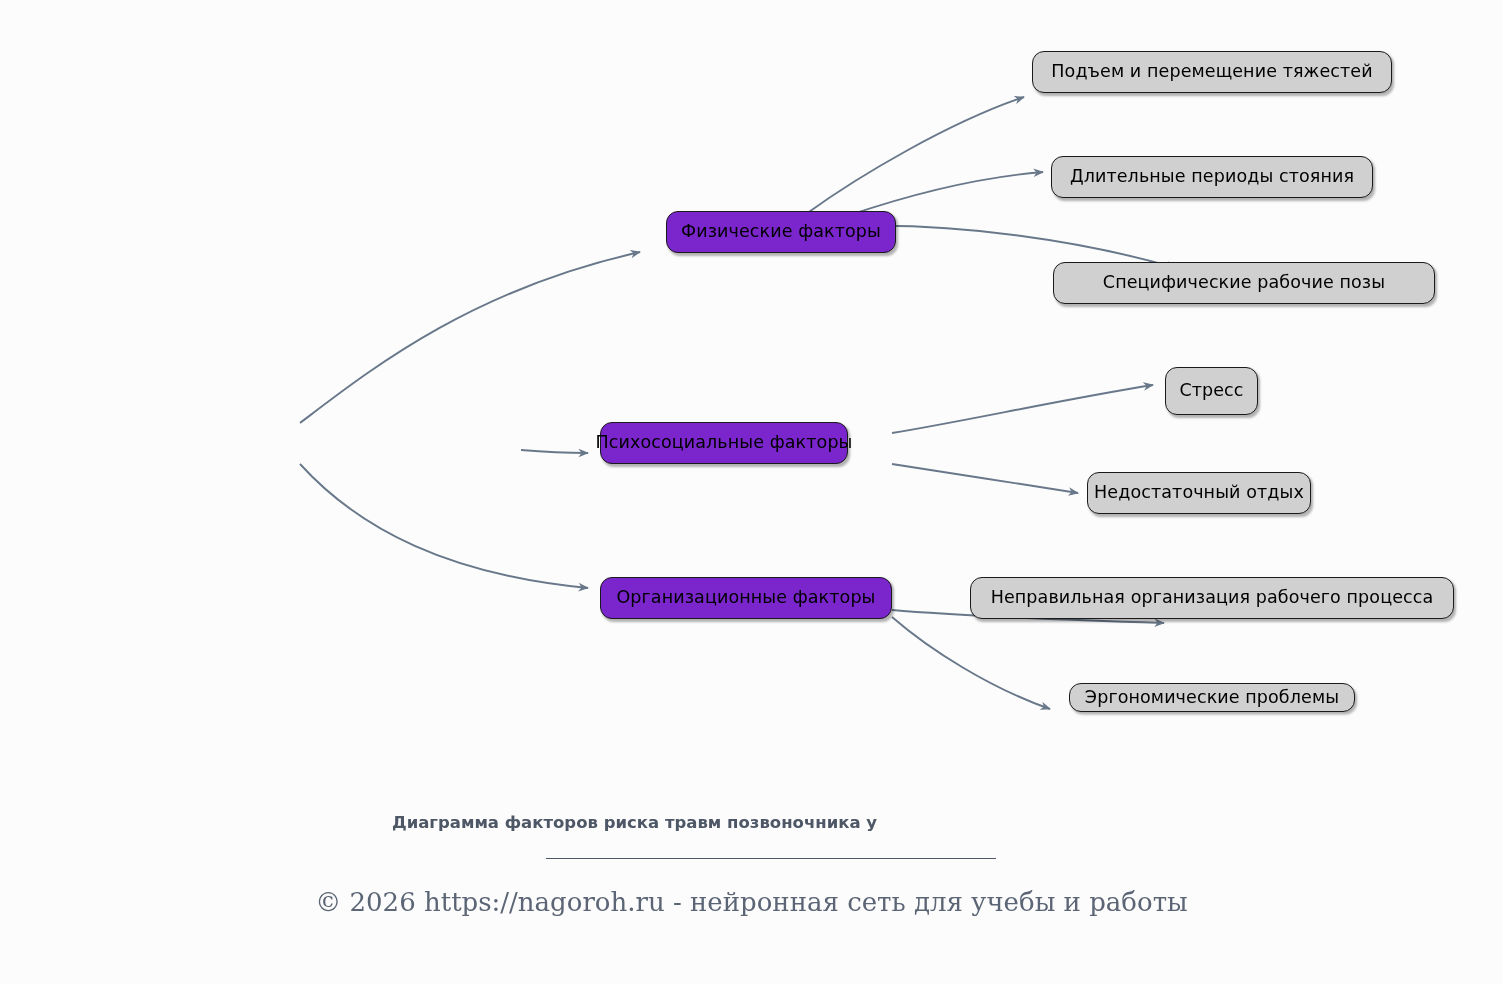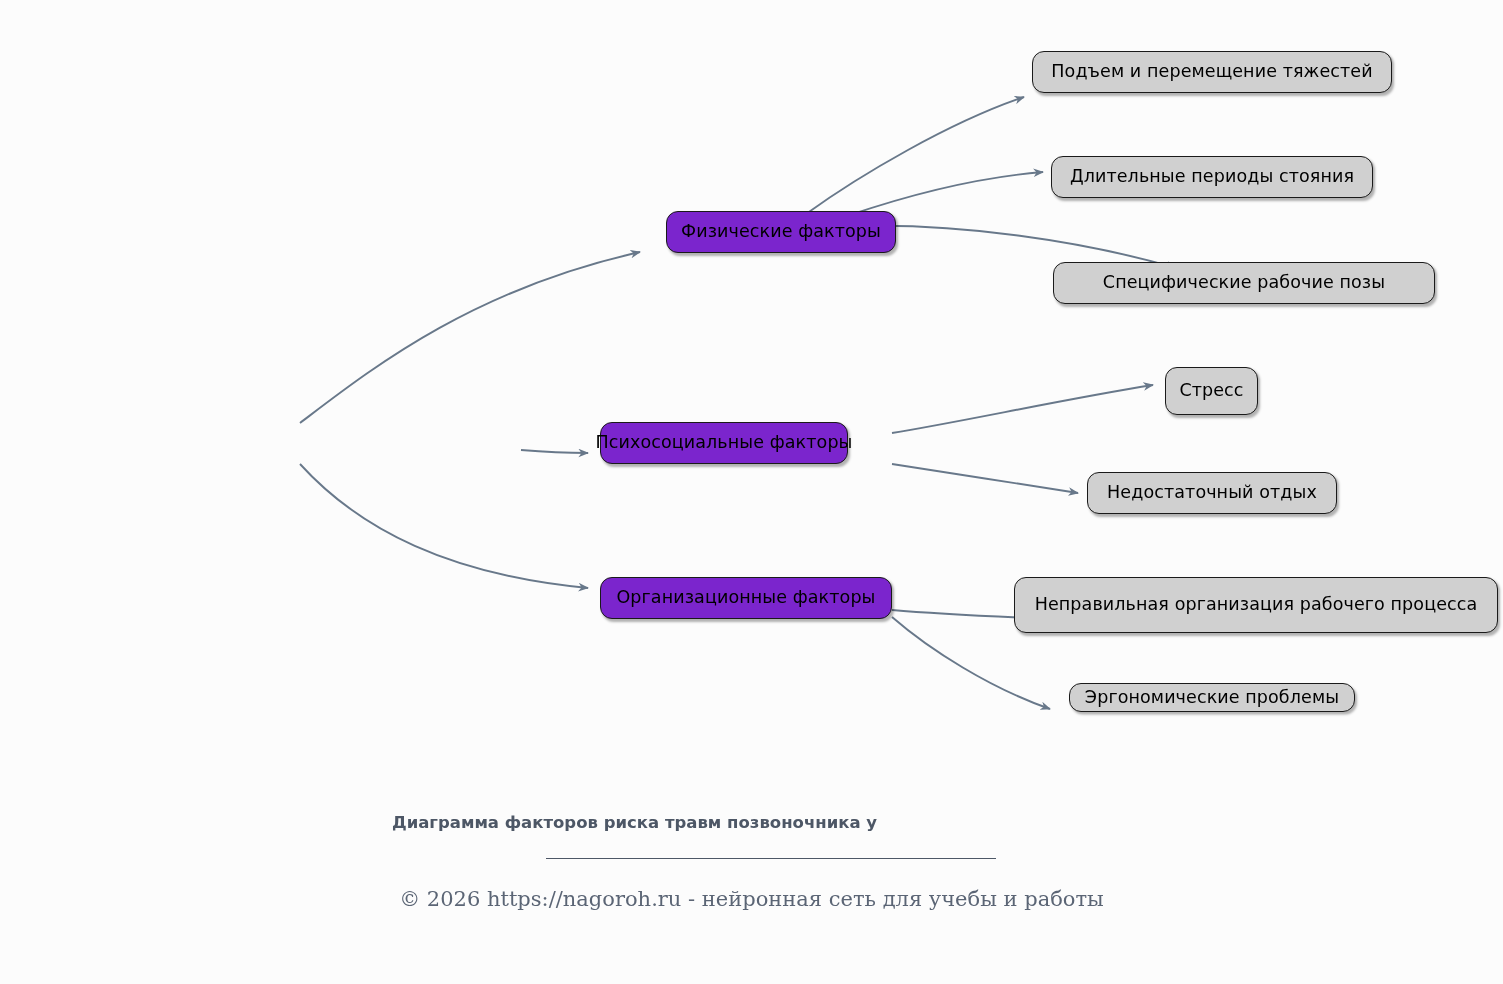--- a/index.html
+++ b/index.html
@@ -72,21 +72,21 @@
     position: absolute;
     height: 0;
     border-top: 1.6px solid #4d5766;
   }
   .footer {
     position: absolute;
     left: 0;
     width: 1503px;
     text-align: center;
     color: #5b6575;
-    font-size: 21px;
+    font-size: 26px;
     font-family: "DejaVu Serif", "Liberation Serif", serif;
   }
 </style>
 </head>
 <body>
 
 <div id="canvas">
 
   <svg class="edges" viewBox="0 0 1503 984" width="1503" height="984" xmlns="http://www.w3.org/2000/svg">
     <defs>
@@ -136,25 +136,25 @@
   </div>
 
   <div class="node leaf" style="left:1053px; top:262px; width:382px; height:42px;">
     <span class="node-label">Специфические рабочие позы</span>
   </div>
 
   <div class="node leaf" style="left:1165px; top:367px; width:93px; height:48px;">
     <span class="node-label">Стресс</span>
   </div>
 
-  <div class="node leaf" style="left:1087px; top:472px; width:250px; height:42px;">
+  <div class="node leaf" style="left:1087px; top:472px; width:224px; height:42px;">
     <span class="node-label">Недостаточный отдых</span>
   </div>
 
-  <div class="node leaf" style="left:970px; top:577px; width:484px; height:56px;margin-left:44px;">
+  <div class="node leaf" style="left:970px; top:577px; width:484px; height:42px;">
     <span class="node-label">Неправильная организация рабочего процесса</span>
   </div>
 
   <div class="node leaf" style="left:1069px; top:683px; width:286px; height:29px;">
     <span class="node-label">Эргономические проблемы</span>
   </div>
 
   <div class="caption" style="top:813px;">
     <div>Диаграмма факторов риска травм позвоночника у</div>
   </div>

